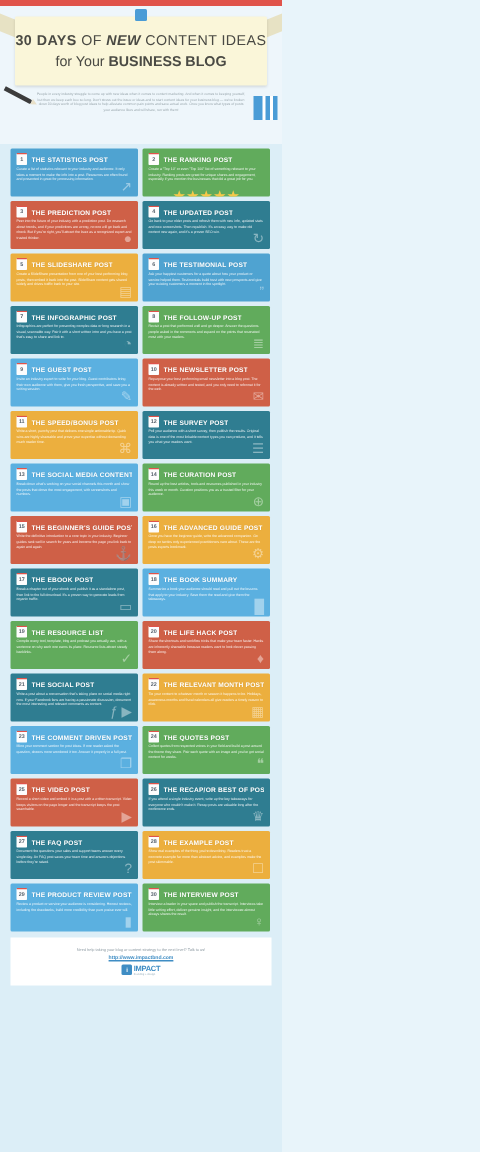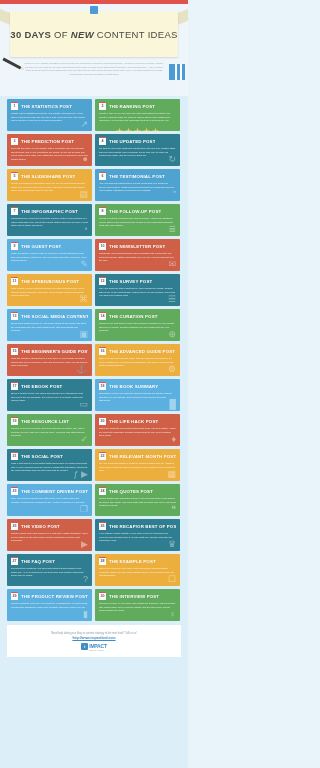--- a/index.html
+++ b/index.html
@@ -250,20 +250,23 @@
     <div class="book"></div>
 
     <div class="banner-wrap">
       <div class="ribbon-l"></div>
       <div class="ribbon-r"></div>
       <div class="banner">
         <div class="pin"></div>
         <div class="title-1">
           <b>30 DAYS</b><span> OF </span><i>NEW</i><span> CONTENT IDEAS</span>
         </div>
+        <div class="title-2">
+          <span>for Your </span><b>BUSINESS BLOG</b>
+        </div>
       </div>
     </div>
 
     <div class="intro">People in every industry struggle to come up with new ideas when it comes to content marketing. And when it comes to keeping yourself, but then we keep each box so long. Don't stress out the issue or ideas and to start content ideas for your business blog — we've broken down 30 days worth of blog post ideas to help alleviate common pain points and save actual work. Once you know what types of posts your audience likes and will share, run with them!</div>
   </div>
 
   <div class="grid">
       <div class="card" style="background: rgb(79, 163, 209);">
         <div class="card-head">
           <div class="num">1</div>

